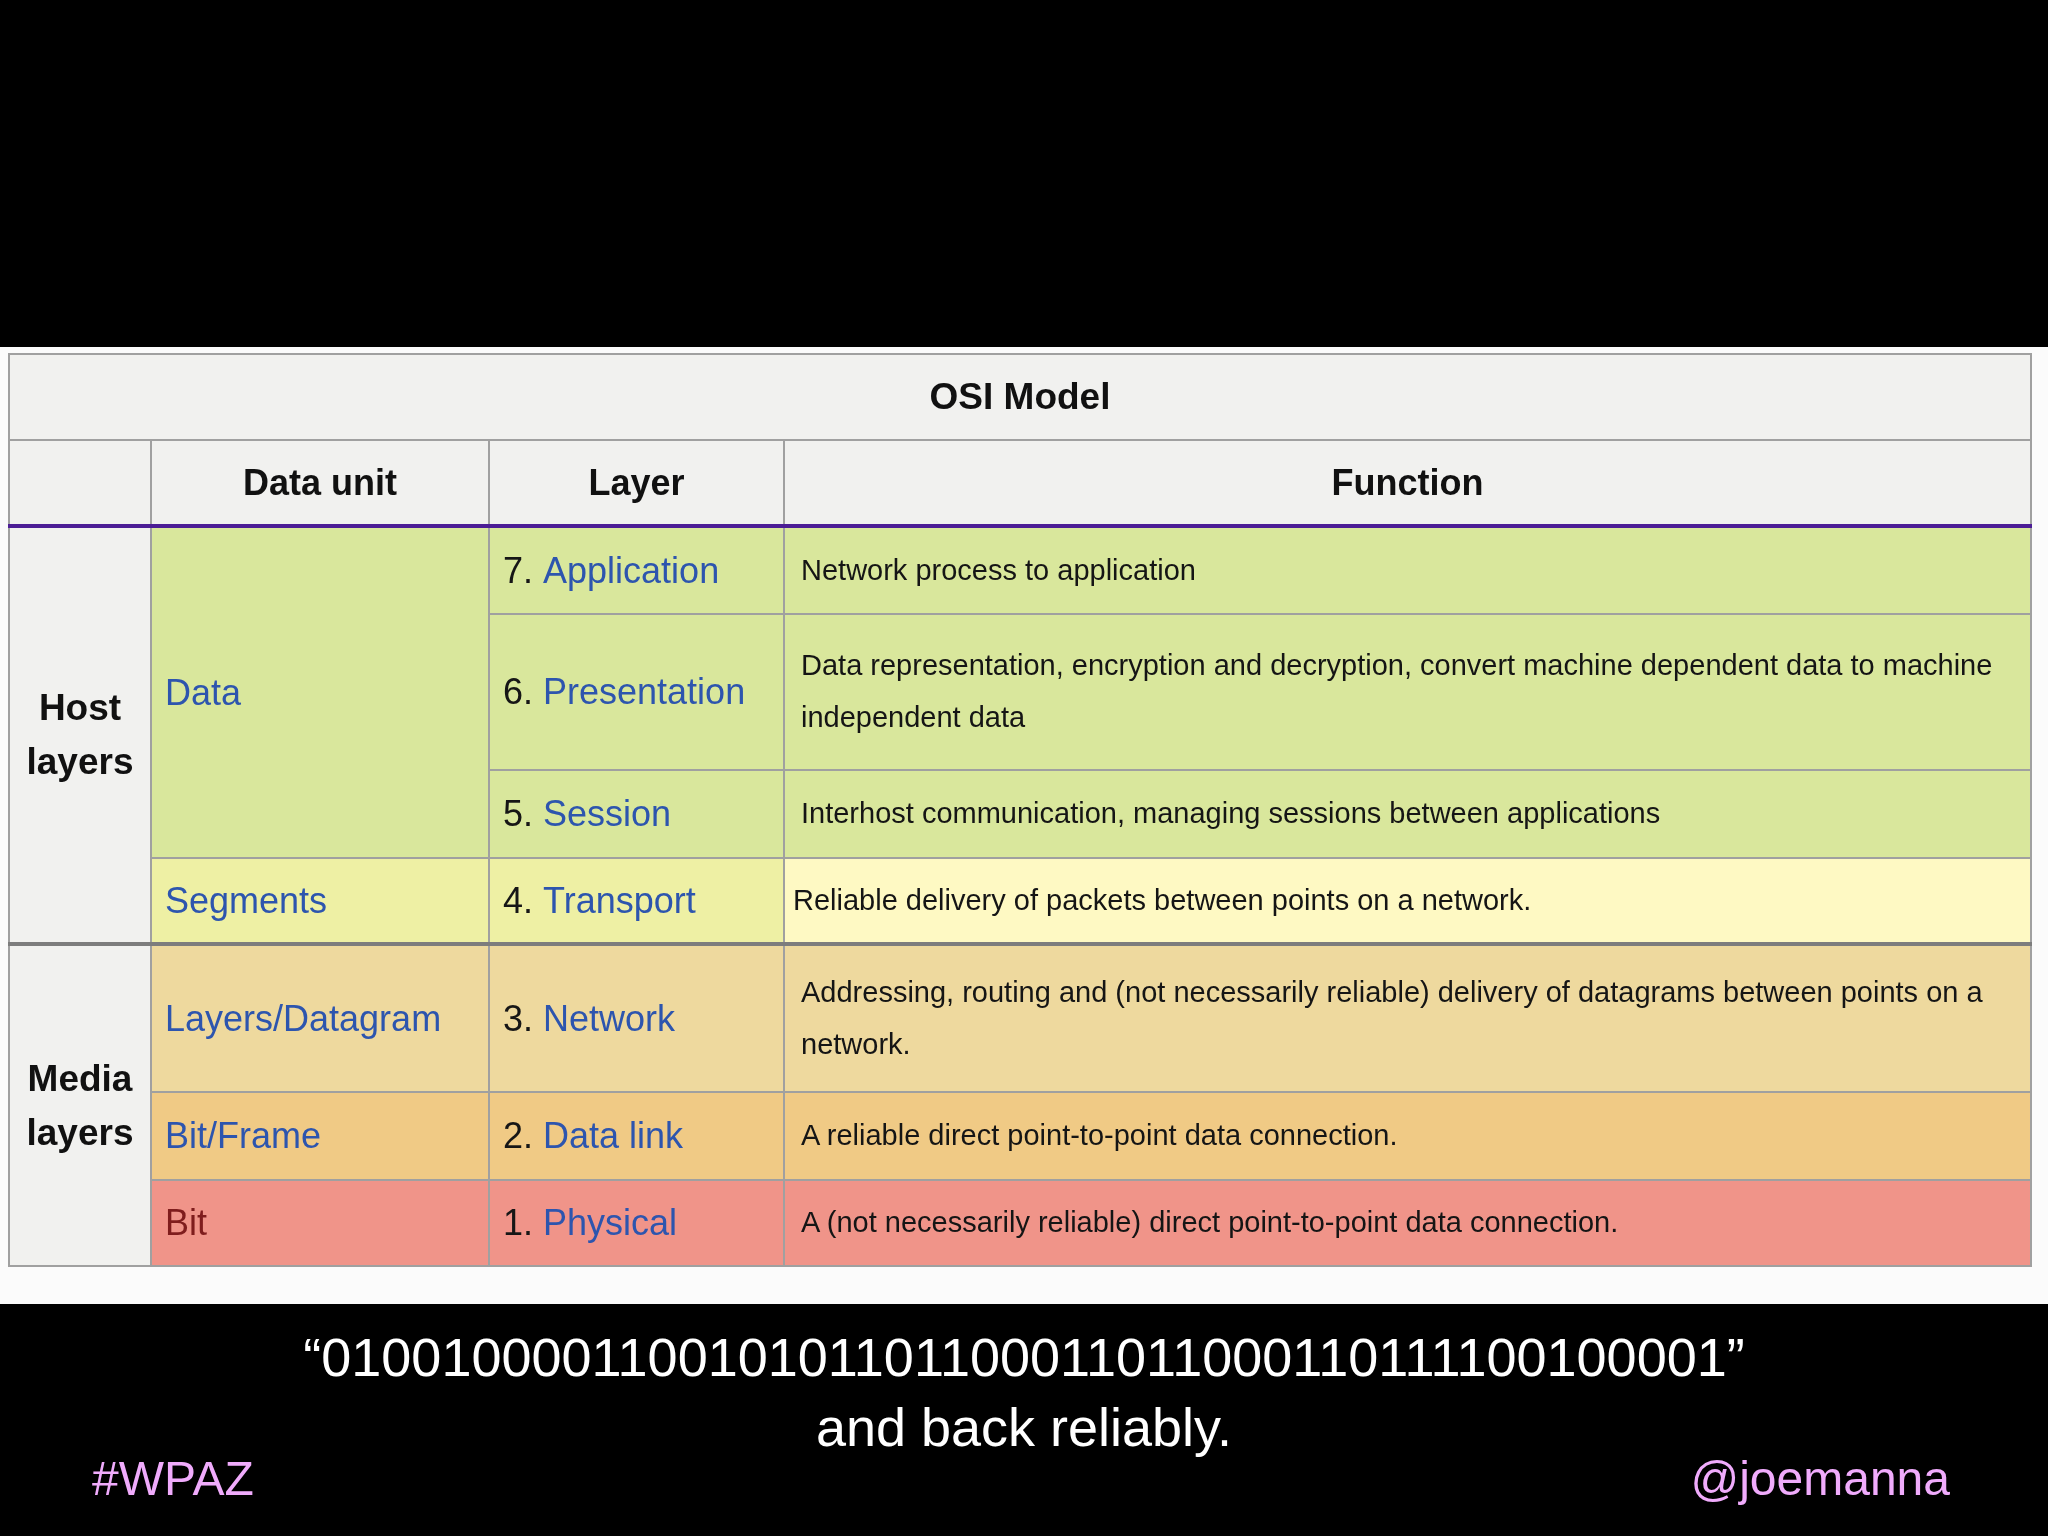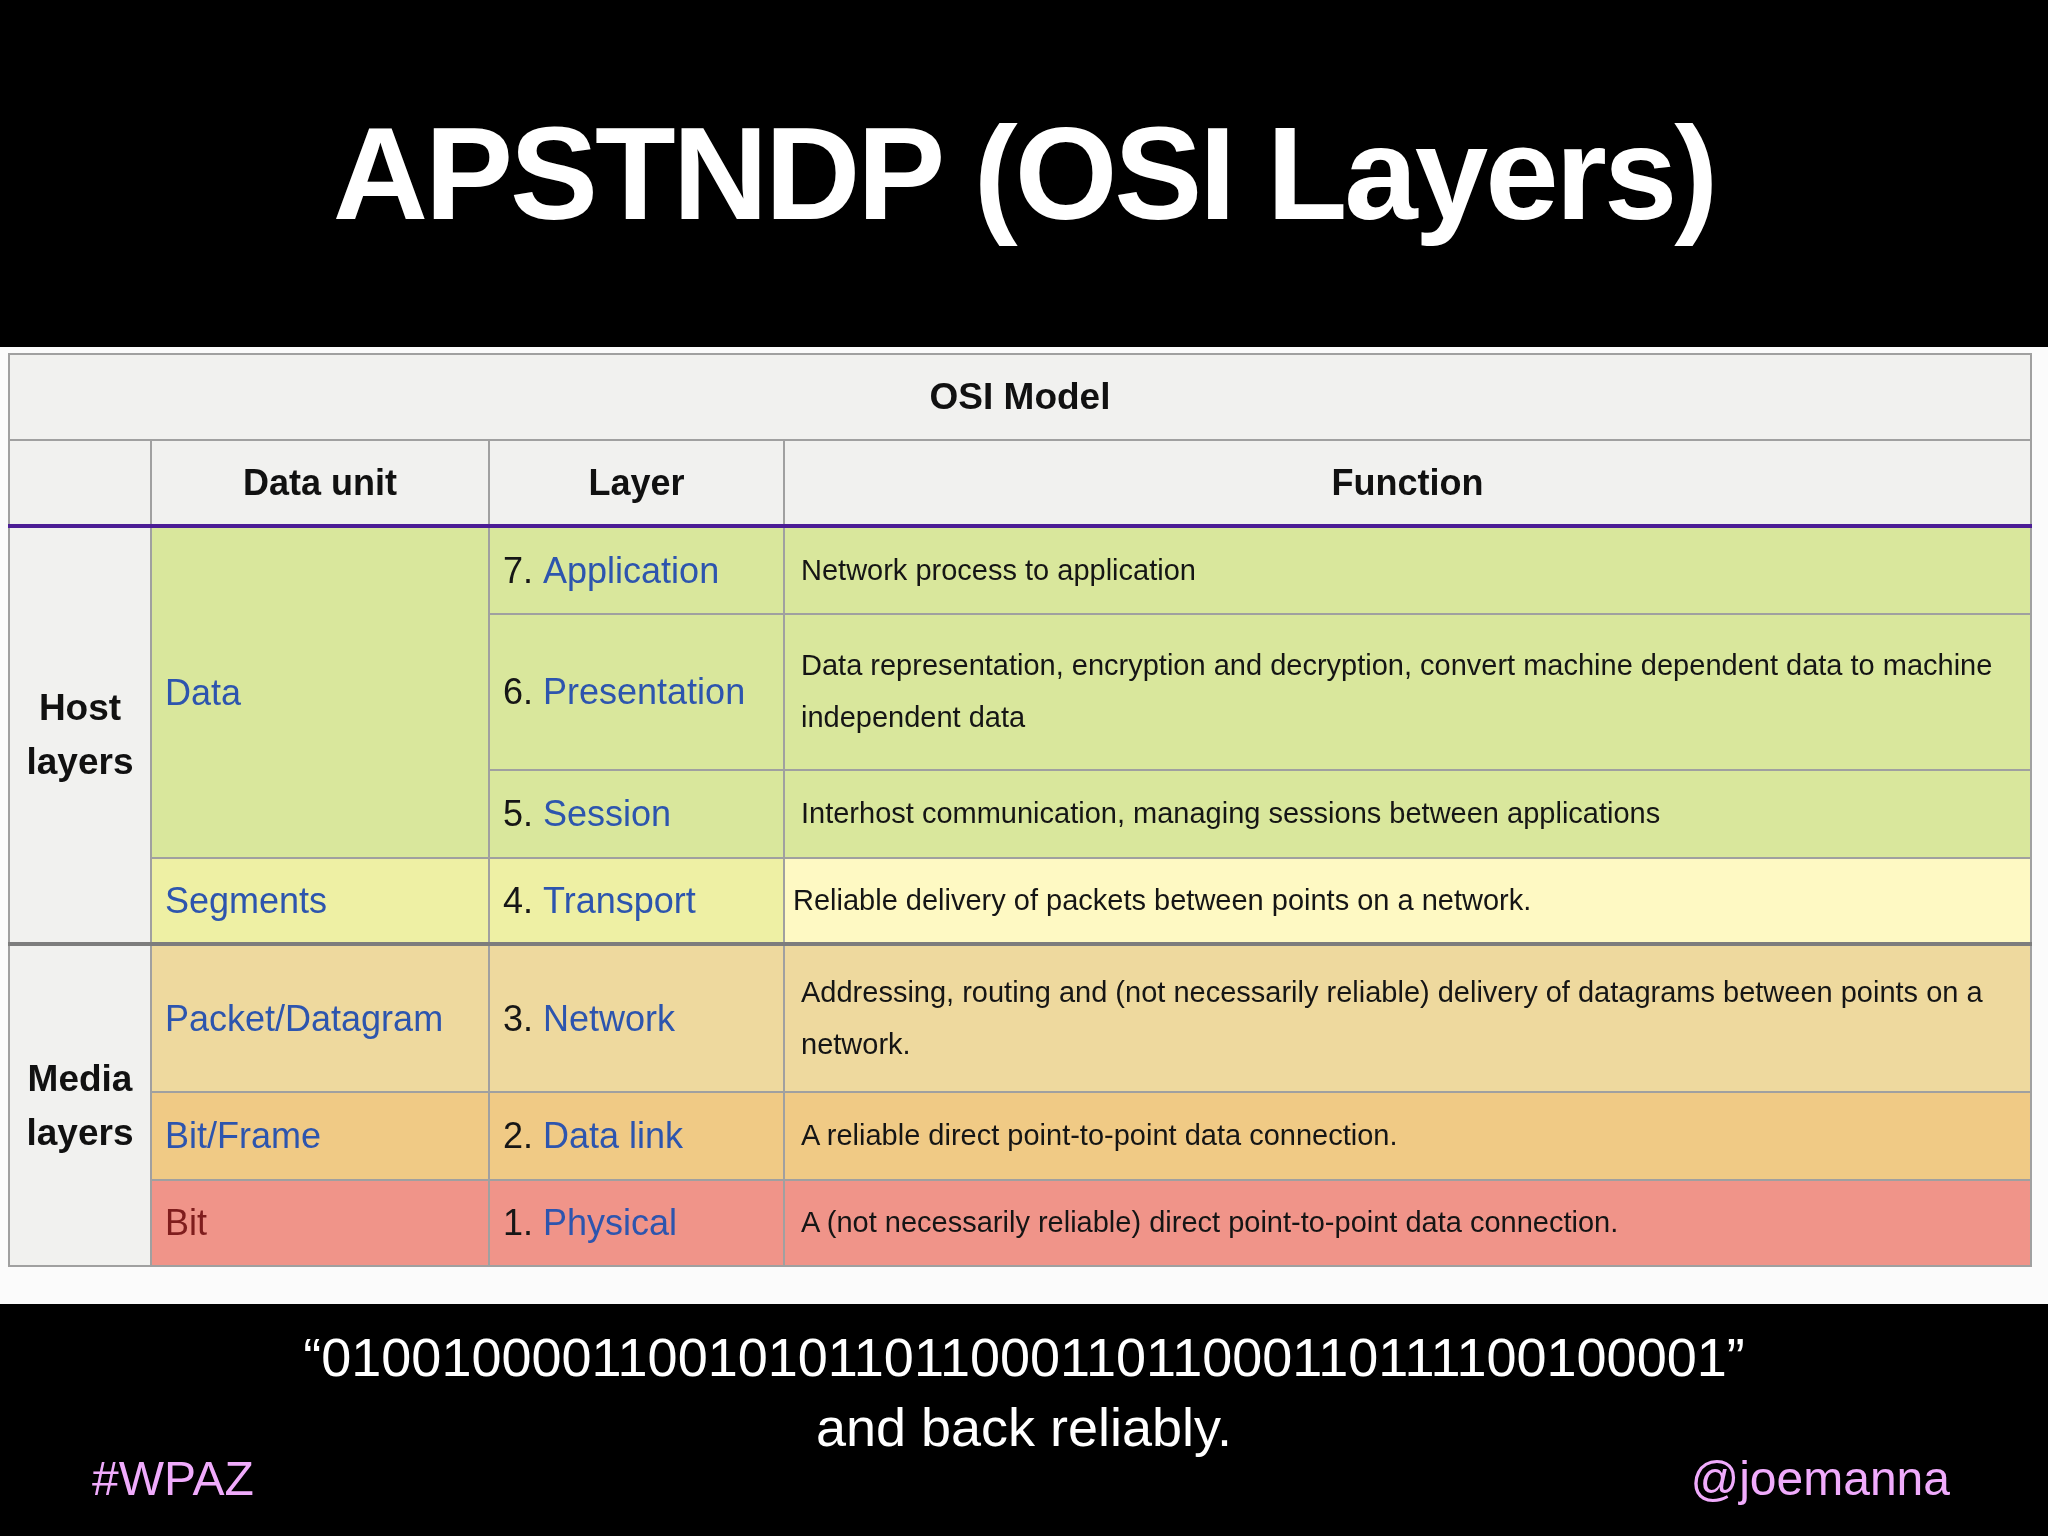--- a/index.html
+++ b/index.html
@@ -40,23 +40,20 @@
   .footer-lines .fline{color:#fff;font-size:54px;line-height:70px;white-space:nowrap;}
   .meta{position:absolute;color:#f0abfc;font-size:48px;bottom:30px;}
   .meta.left{left:92px;}
   .meta.right{right:98px;}
 </style>
 </head>
 <body>
 
 <div class="slide">
 
-  <div class="title-band">
-    <h1>APSTNDP (OSI Layers)</h1>
-  </div>
 
   <div class="table-band">
     <table class="osi">
       <colgroup>
         <col class="c-group">
           <col class="c-du">
           <col class="c-layer">
           <col class="c-func">
       </colgroup>
       <tbody>
@@ -101,21 +98,21 @@
         </td>
         <td class="layer-cell" style="background-color: rgb(238, 240, 164);">
           <span class="layer-num">4.</span><span class="link-text" style="color: rgb(45, 85, 174);">Transport</span>
         </td>
         <td class="func-cell" style="background-color: #fef9c3; padding-left: 8px;">Reliable delivery of packets between points on a network.</td>
       </tr>
 
       <tr class="h148 group-boundary">
         <th class="group-cell" rowspan="3">Media layers</th>
         <td class="du-cell" style="background-color: rgb(238, 217, 158);">
-          <span class="link-text" style="color: rgb(45, 85, 174);">Packet/Datagram</span>
+          <span class="link-text" style="color: rgb(45, 85, 174);">Layers/Datagram</span>
         </td>
         <td class="layer-cell" style="background-color: rgb(238, 217, 158);">
           <span class="layer-num">3.</span><span class="link-text" style="color: rgb(45, 85, 174);">Network</span>
         </td>
         <td class="func-cell" style="background-color: rgb(238, 217, 158);">Addressing, routing and (not necessarily reliable) delivery of datagrams between points on a network.</td>
       </tr>
 
       <tr class="h88">
         <td class="du-cell" style="background-color: rgb(240, 202, 133);">
           <span class="link-text" style="color: rgb(45, 85, 174);">Bit/Frame</span>

